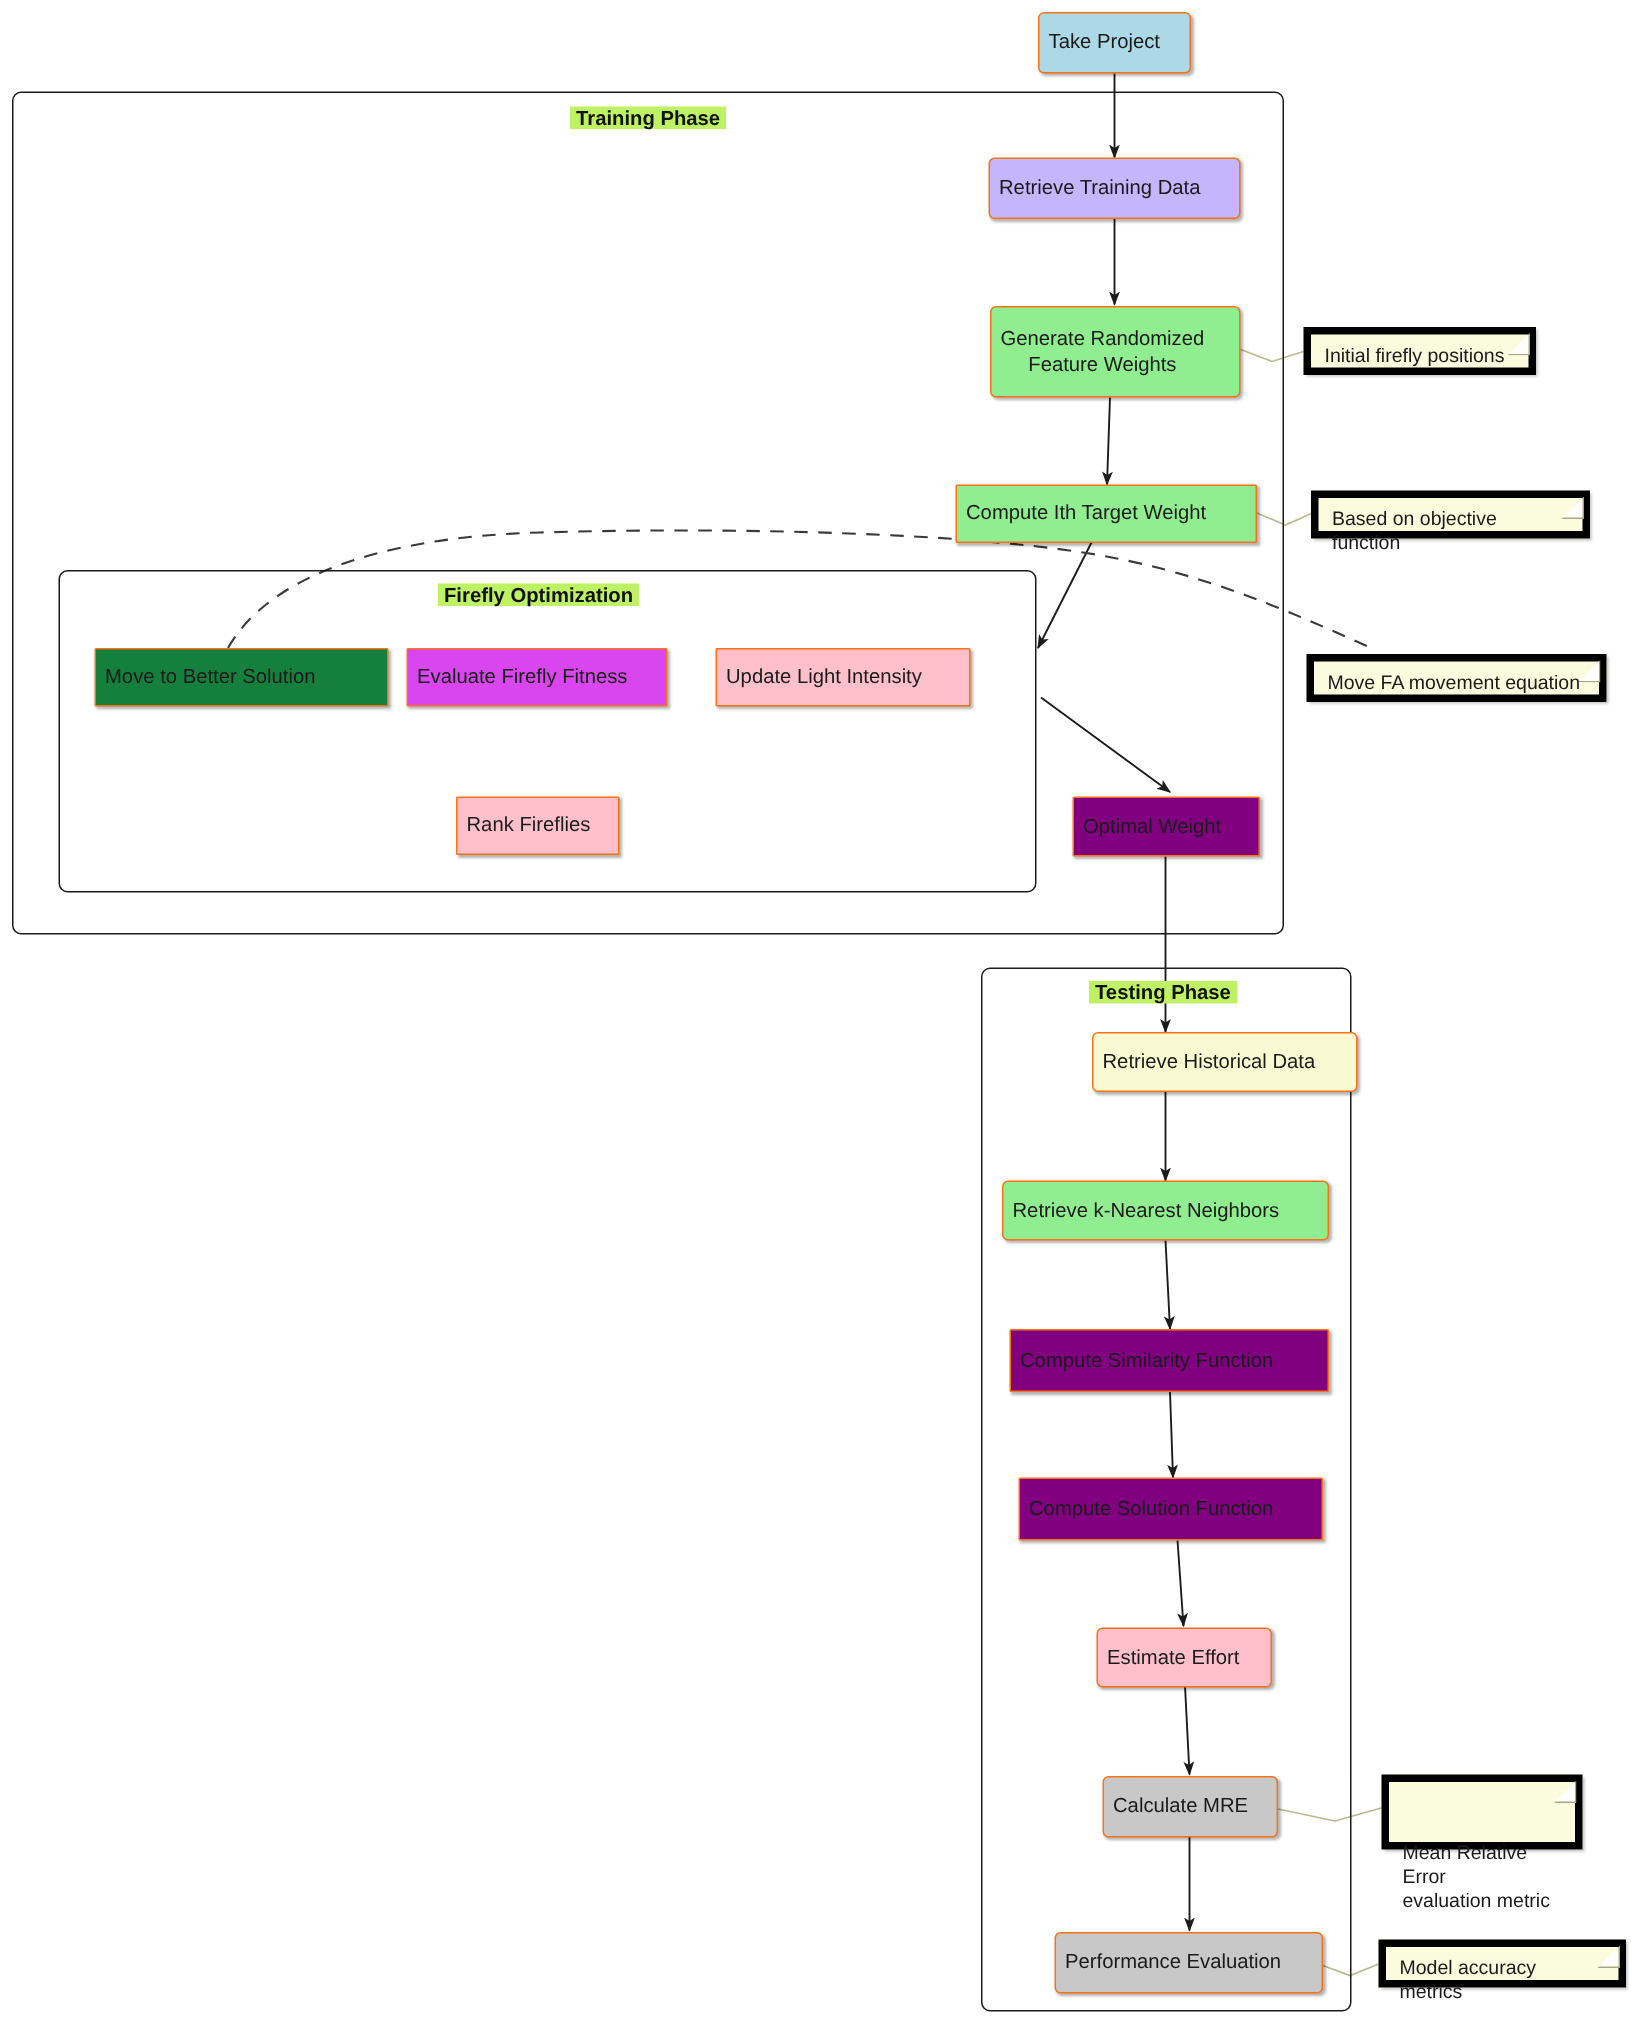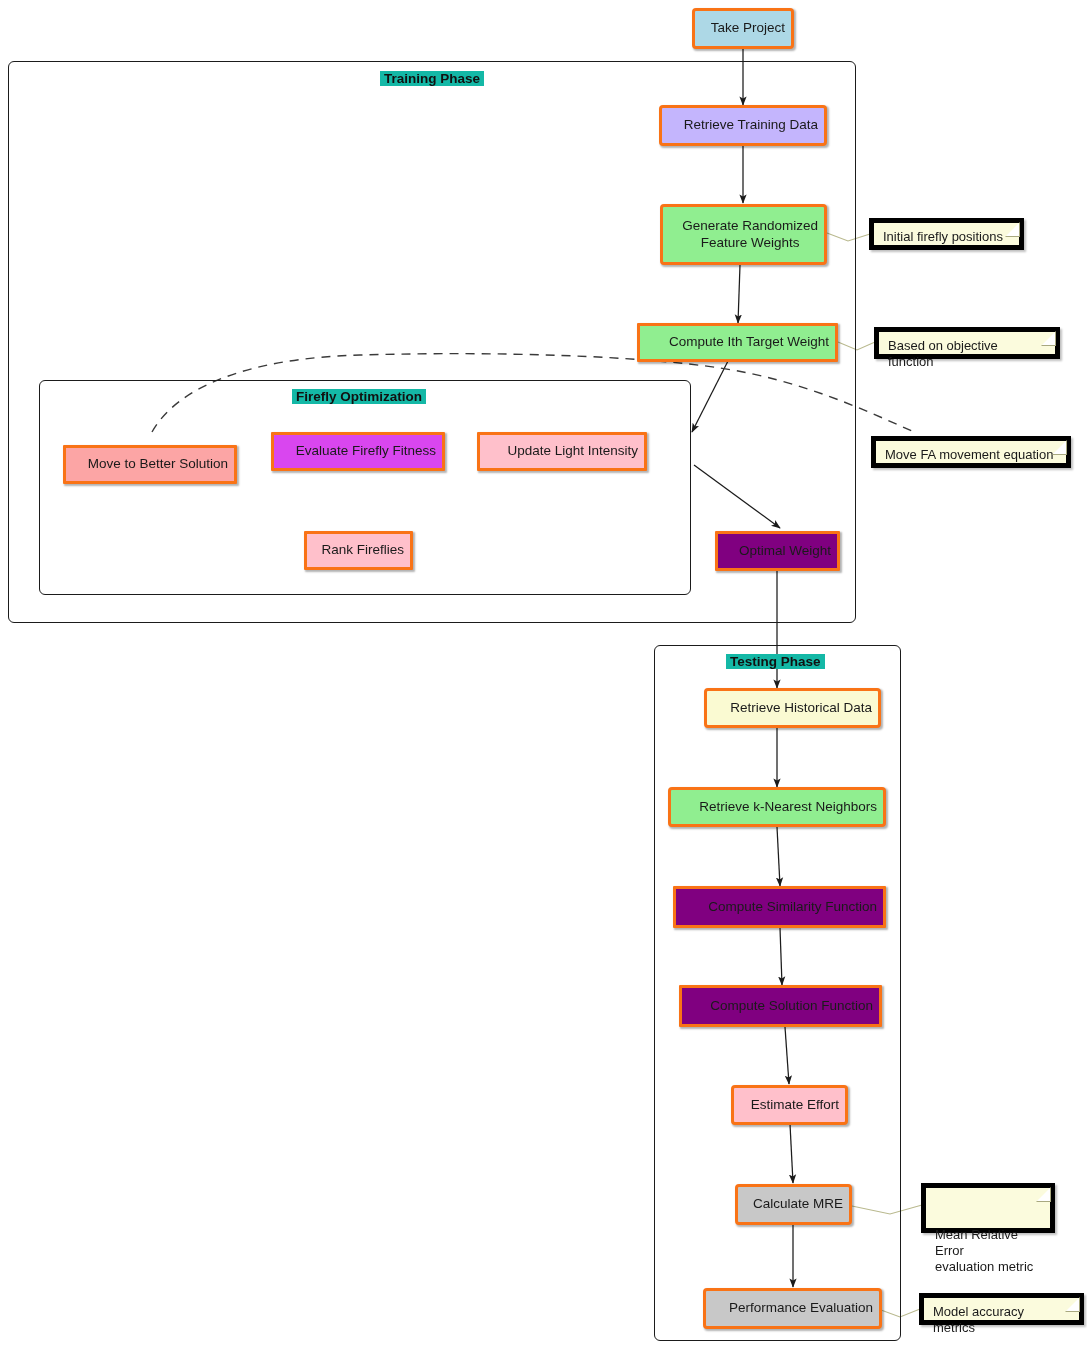--- a/index.html
+++ b/index.html
@@ -23,26 +23,26 @@
     top: 0;
     width: 1087px;
     height: 1349px;
     pointer-events: none;
   }
   .node {
     position: absolute;
     box-sizing: border-box;
     display: flex;
     align-items: center;
-    justify-content: flex-end;
+    justify-content: flex-start;
     text-align: center;
     color: #1a1a1a;
     font-size: 13.5px;
     line-height: 1.22;
-    border: 3px solid #f97316;
+    border: 1px solid #f97316;
     border-radius: 4px;
     box-shadow: 1.5px 1.5px 2px rgba(0,0,0,0.30);
     padding: 2px 6px;
     z-index: 3;
   }
   .node.square { border-radius: 1px; }
   .group {
     position: absolute;
     box-sizing: border-box;
     border: 1.2px solid #1b1b1b;
@@ -50,21 +50,21 @@
     background: transparent;
     z-index: 1;
   }
   .group-title {
     position: absolute;
     font-size: 13.5px;
     font-weight: bold;
     color: #111111;
     white-space: nowrap;
     z-index: 4;
-    background: #14b8a6;
+    background: #bef264;
     padding: 0 4px;
   }
   .note {
     position: absolute;
     box-sizing: border-box;
     background: #fbfbdd;
     border: 5px solid #000000;
     font-size: 13px;
     line-height: 1.25;
     color: #1a1a1a;
@@ -154,41 +154,41 @@
 
   <div class="node" style="left:660px; top:204px; width:167px; height:61px; background:#90EE90; white-space:pre-line;">
     <span>Generate Randomized
 Feature Weights</span>
   </div>
 
   <div class="node square" style="left:637px; top:323px; width:201px; height:39px; background:#90EE90;">
     <span>Compute Ith Target Weight</span>
   </div>
 
-  <div class="node square" style="left:63px; top:432px; width:174px; height:39px; background:#fca5a5;margin-top:13px;">
+  <div class="node square" style="left:63px; top:432px; width:196px; height:39px; background:#15803d;">
     <span>Move to Better Solution</span>
   </div>
 
   <div class="node square" style="left:271px; top:432px; width:174px; height:39px; background:#d946ef;">
     <span>Evaluate Firefly Fitness</span>
   </div>
 
   <div class="node square" style="left:477px; top:432px; width:170px; height:39px; background:#FFC0CB;">
     <span>Update Light Intensity</span>
   </div>
 
   <div class="node square" style="left:304px; top:531px; width:109px; height:39px; background:#FFC0CB;">
     <span>Rank Fireflies</span>
   </div>
 
   <div class="node square" style="left:715px; top:531px; width:125px; height:40px; background:#800080;">
     <span>Optimal Weight</span>
   </div>
 
-  <div class="node" style="left:704px; top:688px; width:177px; height:40px; background:#FAFAD2;">
+  <div class="node" style="left:728px; top:688px; width:177px; height:40px; background:#FAFAD2;">
     <span>Retrieve Historical Data</span>
   </div>
 
   <div class="node" style="left:668px; top:787px; width:218px; height:40px; background:#90EE90;">
     <span>Retrieve k-Nearest Neighbors</span>
   </div>
 
   <div class="node square" style="left:673px; top:886px; width:213px; height:42px; background:#800080;">
     <span>Compute Similarity Function</span>
   </div>

